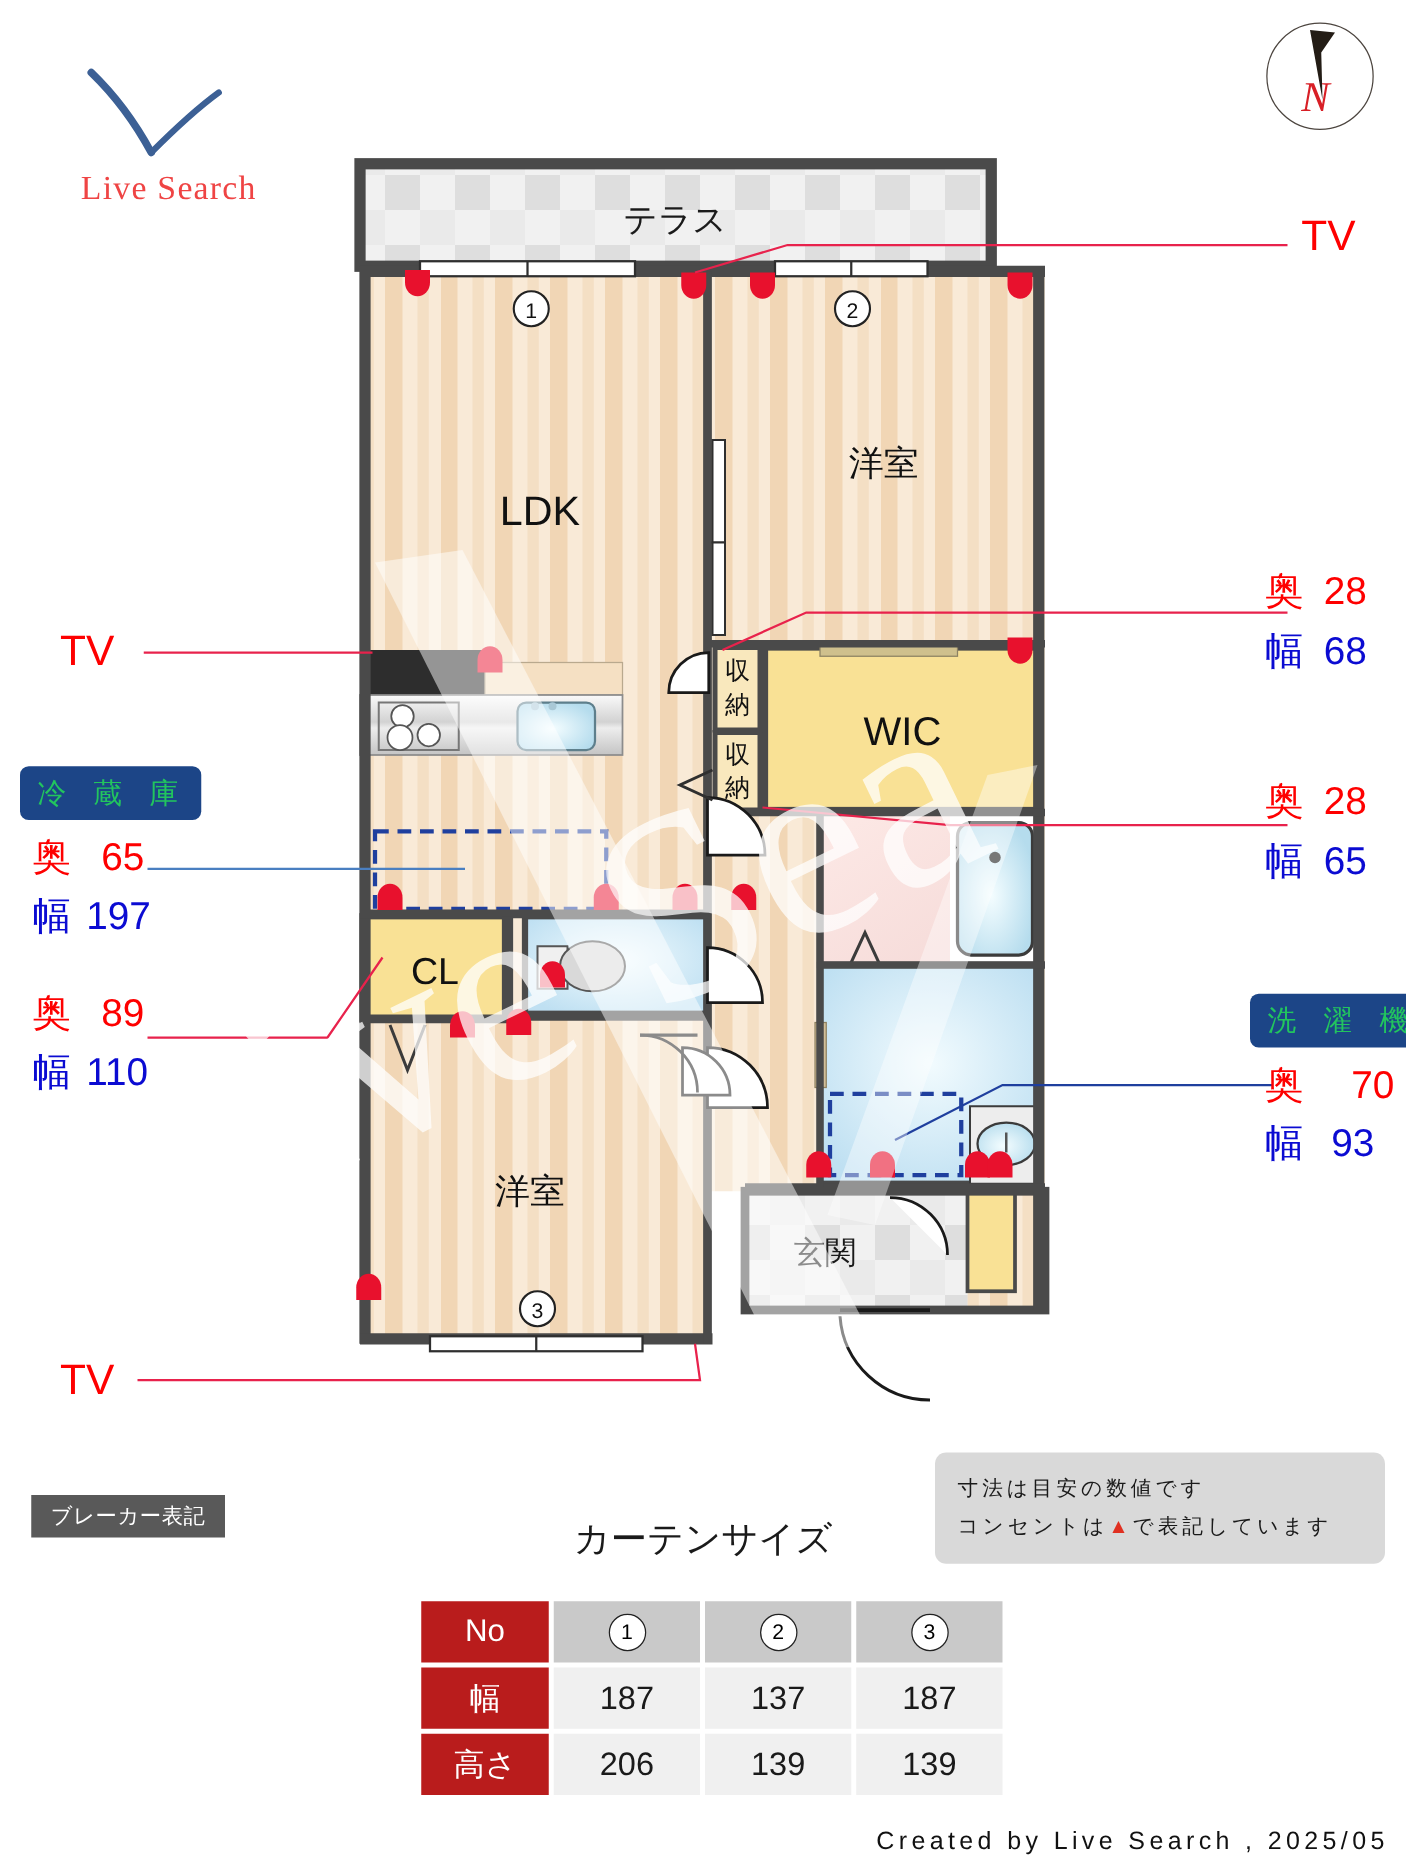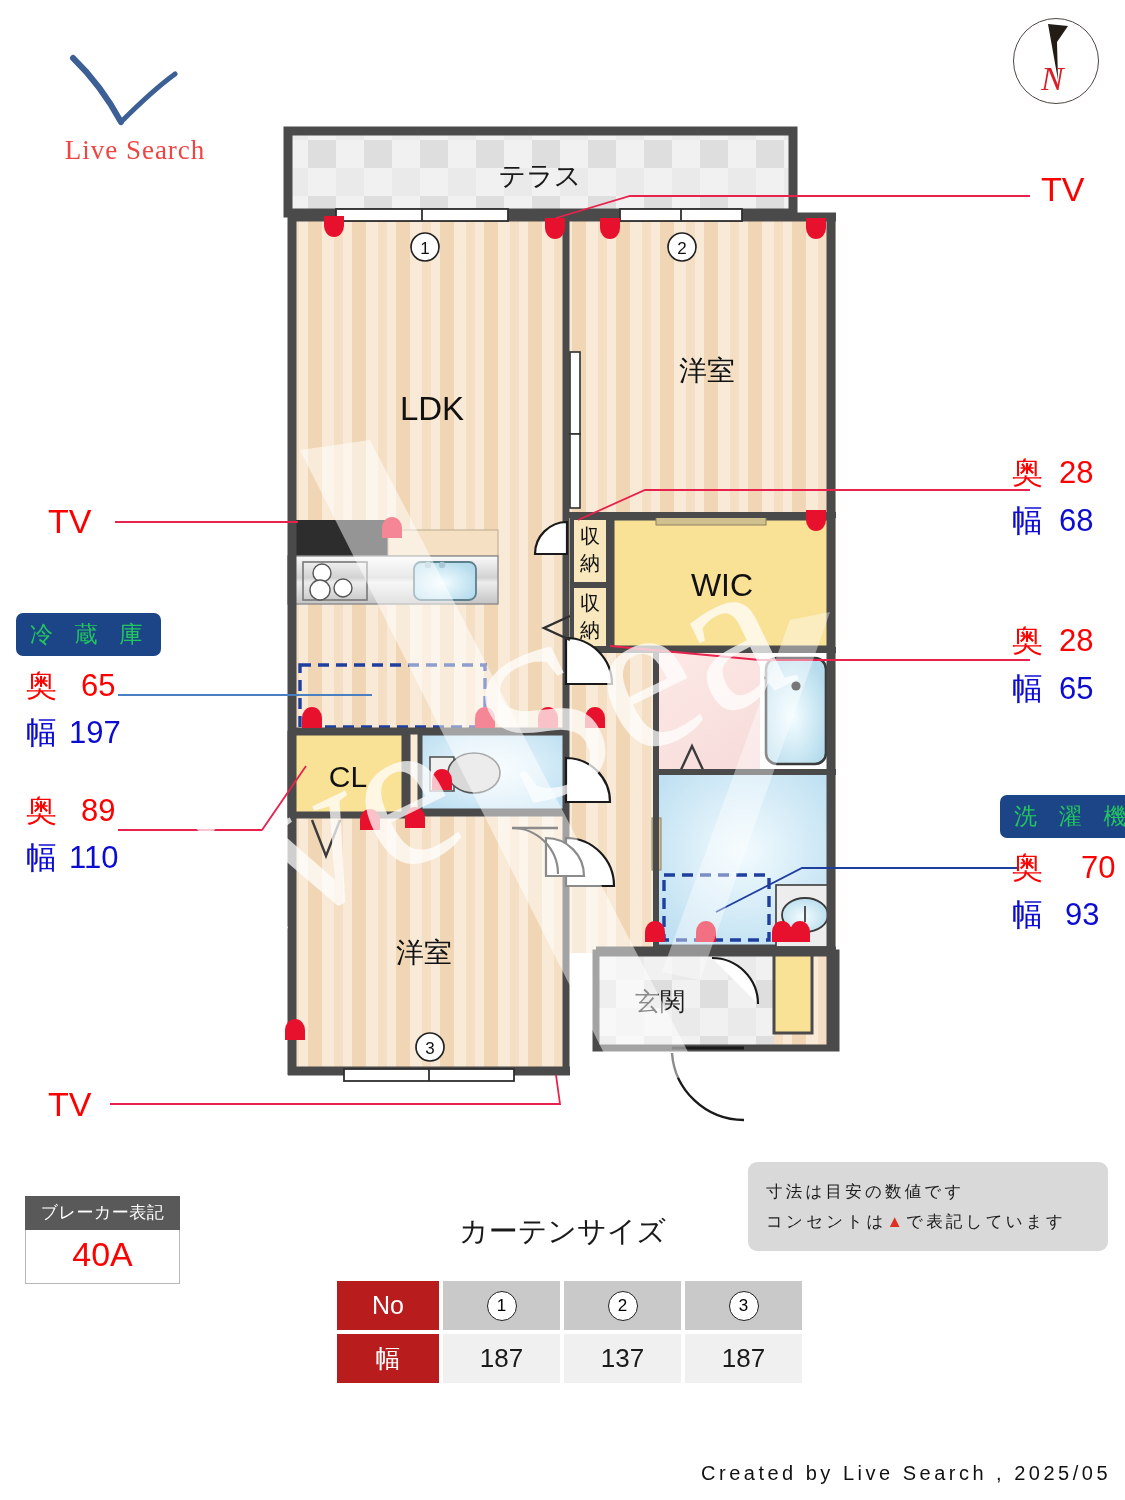--- a/index.html
+++ b/index.html
@@ -411,21 +411,20 @@
   <div style="margin-top:5px; margin-left:10px;"><span class="dim-haba">幅</span><span class="dim-haba" style="margin-left:12px;">197</span></div>
 </div>
 
 <div class="abs" style="left:26px; top:790px;">
   <div><span class="dim-oku">奥</span><span class="dim-oku" style="margin-left:24px;">89</span></div>
   <div style="margin-top:5px;"><span class="dim-haba">幅</span><span class="dim-haba" style="margin-left:12px;">110</span></div>
 </div>
 
 <div class="abs" id="breaker">
   <div id="breaker-head">ブレーカー表記</div>
-  <div id="breaker-val">40A</div>
 </div>
 
 <div class="abs" id="note-box">
   <div class="note-line">寸法は目安の数値です</div>
   <div class="note-line"><span>コンセントは</span><span class="note-tri">▲</span><span>で表記しています</span></div>
 </div>
 
 <div class="abs" id="curtain-title">カーテンサイズ</div>
 
 <table class="abs" id="curtain-table">
@@ -435,16 +434,22 @@
     <td class="ct-no"><span class="circnum">1</span></td>
     <td class="ct-no"><span class="circnum">2</span></td>
     <td class="ct-no"><span class="circnum">3</span></td>
   </tr>
   <tr>
     <td class="ct-head">幅</td>
     <td class="ct-cell">187</td>
     <td class="ct-cell">137</td>
     <td class="ct-cell">187</td>
   </tr>
+  <tr>
+    <td class="ct-head">高さ</td>
+    <td class="ct-cell">206</td>
+    <td class="ct-cell">139</td>
+    <td class="ct-cell">139</td>
+  </tr>
 </tbody>
   </table>
 
 <div class="abs" id="footer">Created by Live Search , 2025/05</div>
 
 </body></html>

